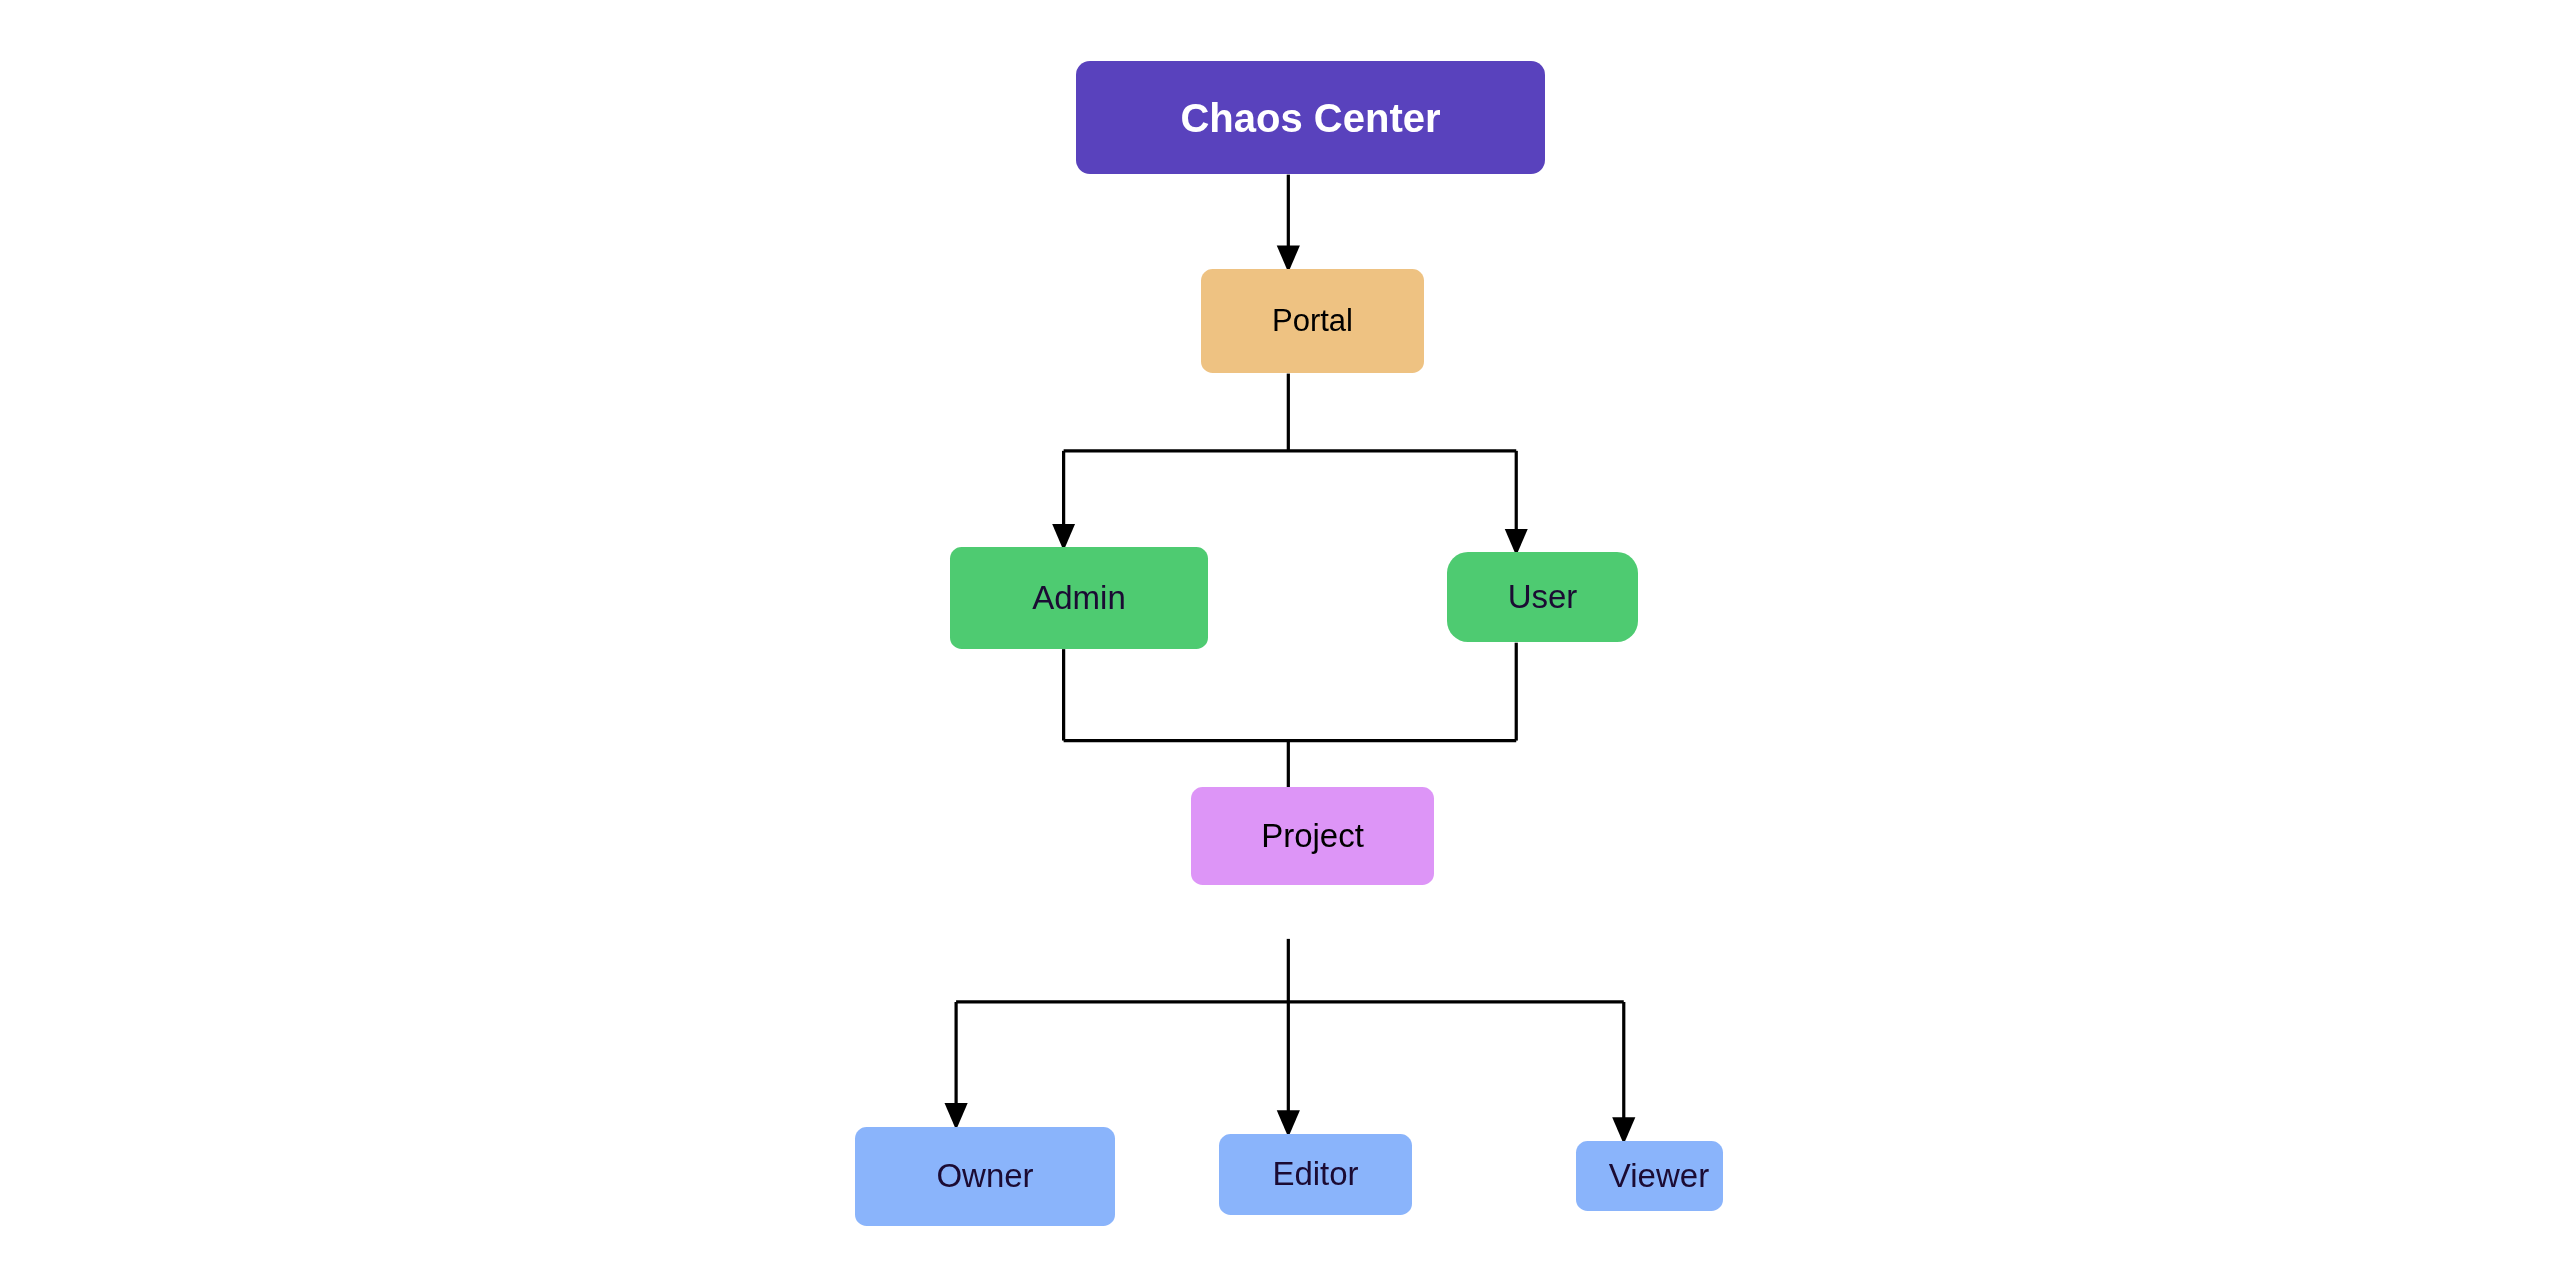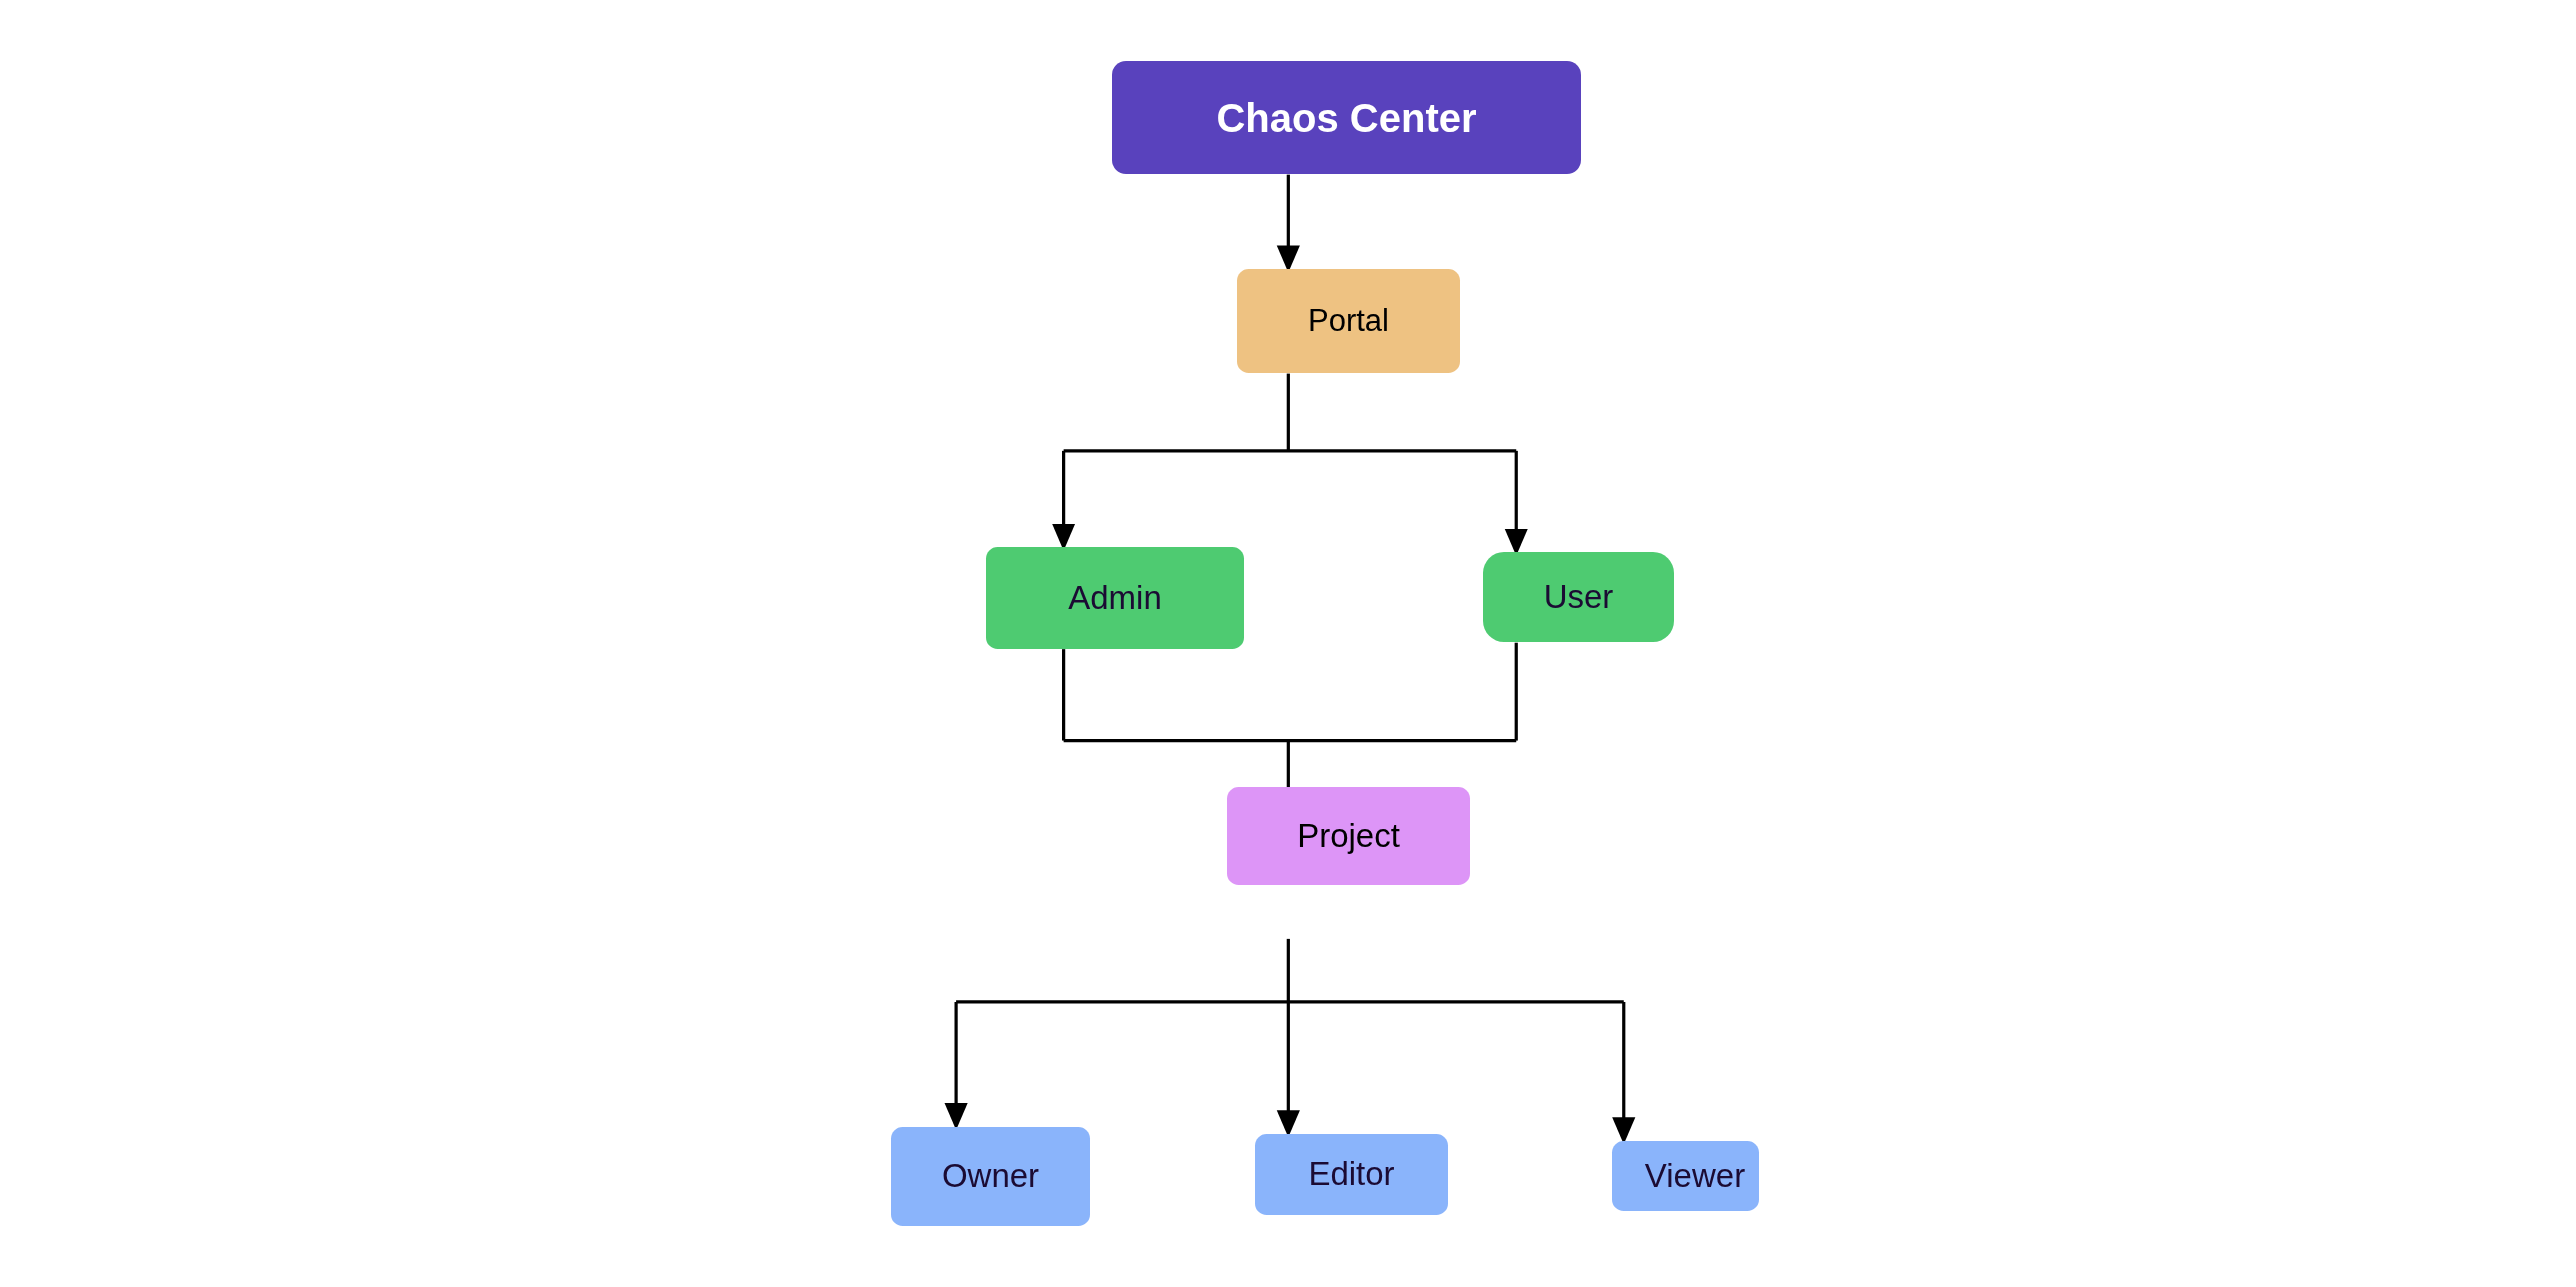--- a/index.html
+++ b/index.html
@@ -30,21 +30,20 @@
     position: absolute;
     display: flex;
     align-items: center;
     justify-content: center;
     box-sizing: border-box;
     border-radius: 11.6px;
     text-align: center;
     line-height: 1.1;
     white-space: nowrap;
     user-select: none;
-    margin-left: 36px;
   }
   .node-label {
     display: block;
   }
   
   .n-root {
     background: #5942bd;
     color: #ffffff;
     font-weight: 700;
     font-size: 40px;
@@ -73,21 +72,21 @@
     color: #1b0b33;
     font-weight: 400;
     font-size: 33px;
   }
   
   #node-chaos-center { left: 1076px; top: 61px;   width: 469px; height: 113px; }
   #node-portal       { left: 1201px; top: 269px;  width: 223px; height: 104px; }
   #node-admin        { left: 950px; top: 547px;  width: 258px; height: 102px; }
   #node-user         { left: 1447px; top: 552px;  width: 191px; height: 90px; border-radius: 21px; }
   #node-project      { left: 1191px; top: 787px; width: 243px; height: 98px; }
-  #node-owner        { left: 855px; top: 1127px; width: 199px; height: 99px; }
+  #node-owner        { left: 855px; top: 1127px; width: 260px; height: 99px; }
   #node-editor       { left: 1219px; top: 1134px; width: 193px; height: 81px; }
   #node-viewer       { left: 1576px; top: 1141px; width: 147px; height: 70px; padding-left: 19px; }
 </style>
 </head>
 <body>
 
 <div id="canvas">
 
   <svg id="edges" viewBox="0 0 4001 2000" width="2576" height="1288" xmlns="http://www.w3.org/2000/svg">
     <defs>

